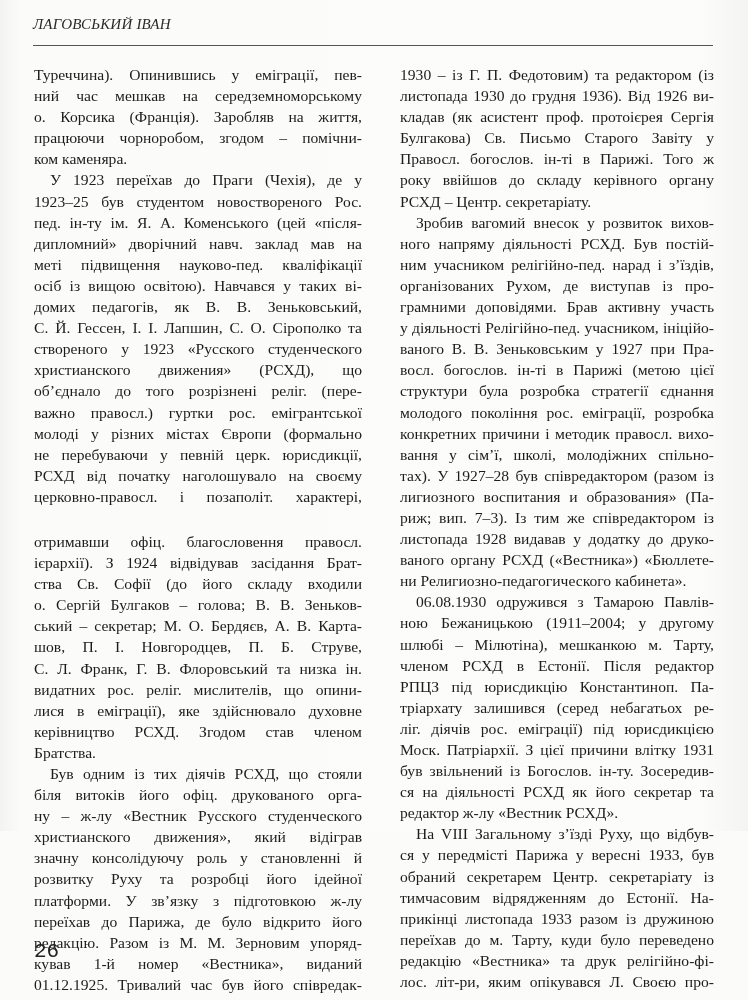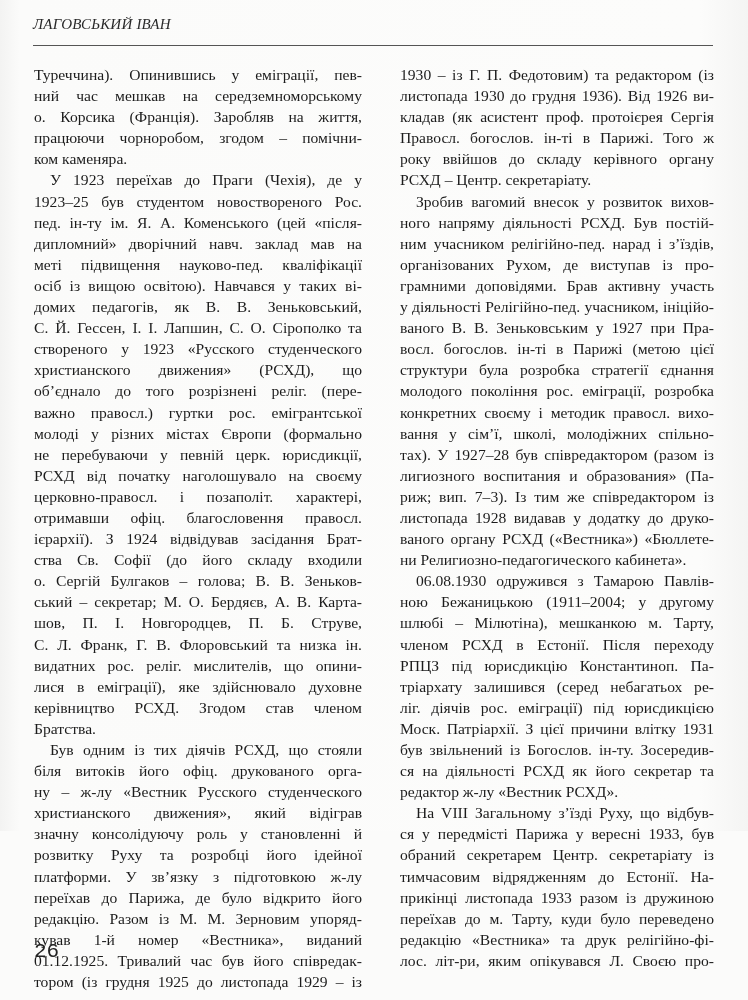--- a/index.html
+++ b/index.html
@@ -62,21 +62,21 @@
       <span class="line" style="display: block;">домих педагогів, як В. В. Зеньковський,</span>
       <span class="line" style="display: block;">С. Й. Гессен, І. І. Лапшин, С. О. Сірополко та</span>
       <span class="line" style="display: block;">створеного у 1923 «Русского студенческого</span>
       <span class="line" style="display: block;">христианского движения» (РСХД), що</span>
       <span class="line" style="display: block;">об’єднало до того розрізнені реліг. (пере-</span>
       <span class="line" style="display: block;">важно правосл.) гуртки рос. емігрантської</span>
       <span class="line" style="display: block;">молоді у різних містах Європи (формально</span>
       <span class="line" style="display: block;">не перебуваючи у певній церк. юрисдикції,</span>
       <span class="line" style="display: block;">РСХД від початку наголошувало на своєму</span>
       <span class="line" style="display: block;">церковно-правосл. і позаполіт. характері,</span>
-      <span class="line" style="display: block;">отримавши офіц. благословення правосл.</span>
+      <span class="line" style="display: block; margin-top: 24px;">отримавши офіц. благословення правосл.</span>
       <span class="line" style="display: block;">ієрархії). З 1924 відвідував засідання Брат-</span>
       <span class="line" style="display: block;">ства Св. Софії (до його складу входили</span>
       <span class="line" style="display: block;">о. Сергій Булгаков – голова; В. В. Зеньков-</span>
       <span class="line" style="display: block;">ський – секретар; М. О. Бердяєв, А. В. Карта-</span>
       <span class="line" style="display: block;">шов, П. І. Новгородцев, П. Б. Струве,</span>
       <span class="line" style="display: block;">С. Л. Франк, Г. В. Флоровський та низка ін.</span>
       <span class="line" style="display: block;">видатних рос. реліг. мислителів, що опини-</span>
       <span class="line" style="display: block;">лися в еміграції), яке здійснювало духовне</span>
       <span class="line" style="display: block;">керівництво РСХД. Згодом став членом</span>
       <span class="line last" style="display: block;">Братства.</span>
@@ -90,45 +90,46 @@
       <span class="line" style="display: block;">переїхав до Парижа, де було відкрито його</span>
       <span class="line" style="display: block;">редакцію. Разом із М. М. Зерновим упоряд-</span>
       <span class="line" style="display: block;">кував 1-й номер «Вестника», виданий</span>
       <span class="line" style="display: block;">01.12.1925. Тривалий час був його співредак-</span>
       <span class="line" style="display: block;">тором (із грудня 1925 до листопада 1929 – із</span>
     </div>
   <div class="col col-right">
       <span class="line" style="display: block;">1930 – із Г. П. Федотовим) та редактором (із</span>
       <span class="line" style="display: block;">листопада 1930 до грудня 1936). Від 1926 ви-</span>
       <span class="line" style="display: block;">кладав (як асистент проф. протоієрея Сергія</span>
+      <span class="line" style="display: block;">Булгакова) Св. Письмо Старого Завіту у</span>
       <span class="line" style="display: block;">Правосл. богослов. ін-ті в Парижі. Того ж</span>
       <span class="line" style="display: block;">року ввійшов до складу керівного органу</span>
       <span class="line last" style="display: block;">РСХД – Центр. секретаріату.</span>
       <span class="line indent" style="display: block;">Зробив вагомий внесок у розвиток вихов-</span>
       <span class="line" style="display: block;">ного напряму діяльності РСХД. Був постій-</span>
       <span class="line" style="display: block;">ним учасником релігійно-пед. нарад і з’їздів,</span>
       <span class="line" style="display: block;">організованих Рухом, де виступав із про-</span>
       <span class="line" style="display: block;">грамними доповідями. Брав активну участь</span>
       <span class="line" style="display: block;">у діяльності Релігійно-пед. учасником, ініційо-</span>
       <span class="line" style="display: block;">ваного В. В. Зеньковським у 1927 при Пра-</span>
       <span class="line" style="display: block;">восл. богослов. ін-ті в Парижі (метою цієї</span>
       <span class="line" style="display: block;">структури була розробка стратегії єднання</span>
       <span class="line" style="display: block;">молодого покоління рос. еміграції, розробка</span>
-      <span class="line" style="display: block;">конкретних своєму і методик правосл. вихо-</span>
+      <span class="line" style="display: block;">конкретних причини і методик правосл. вихо-</span>
       <span class="line" style="display: block;">вання у сім’ї, школі, молодіжних спільно-</span>
       <span class="line" style="display: block;">тах). У 1927–28 був співредактором (разом із</span>
       <span class="line" style="display: block;">лигиозного воспитания и образования» (Па-</span>
       <span class="line" style="display: block;">риж; вип. 7–3). Із тим же співредактором із</span>
       <span class="line" style="display: block;">листопада 1928 видавав у додатку до друко-</span>
       <span class="line" style="display: block;">ваного органу РСХД («Вестника») «Бюллете-</span>
       <span class="line last" style="display: block;">ни Религиозно-педагогического кабинета».</span>
       <span class="line indent" style="display: block;">06.08.1930 одружився з Тамарою Павлів-</span>
       <span class="line" style="display: block;">ною Бежаницькою (1911–2004; у другому</span>
       <span class="line" style="display: block;">шлюбі – Мілютіна), мешканкою м. Тарту,</span>
-      <span class="line" style="display: block;">членом РСХД в Естонії. Після переходу</span>
+      <span class="line" style="display: block;">членом РСХД в Естонії. Після редактор</span>
       <span class="line" style="display: block;">РПЦЗ під юрисдикцію Константиноп. Па-</span>
       <span class="line" style="display: block;">тріархату залишився (серед небагатьох ре-</span>
       <span class="line" style="display: block;">ліг. діячів рос. еміграції) під юрисдикцією</span>
       <span class="line" style="display: block;">Моск. Патріархії. З цієї причини влітку 1931</span>
       <span class="line" style="display: block;">був звільнений із Богослов. ін-ту. Зосередив-</span>
       <span class="line" style="display: block;">ся на діяльності РСХД як його секретар та</span>
       <span class="line last" style="display: block;">редактор ж-лу «Вестник РСХД».</span>
       <span class="line indent" style="display: block;">На VIII Загальному з’їзді Руху, що відбув-</span>
       <span class="line" style="display: block;">ся у передмісті Парижа у вересні 1933, був</span>
       <span class="line" style="display: block;">обраний секретарем Центр. секретаріату із</span>

